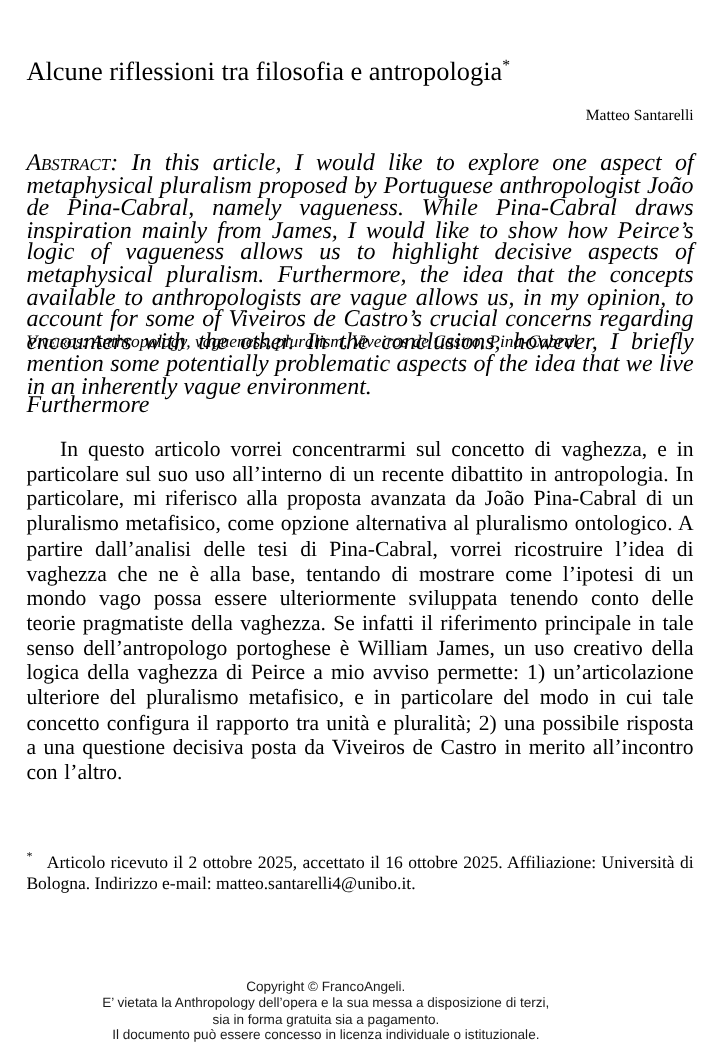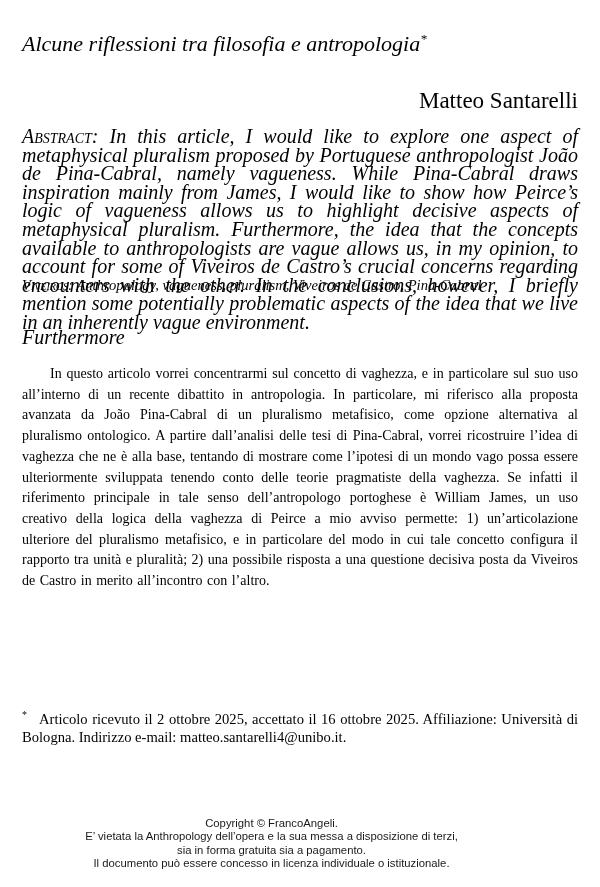--- a/index.html
+++ b/index.html
@@ -23,34 +23,33 @@
   }
   .title {
     top: 12px;
     font-size: 29px;
     line-height: 34px;
     font-weight: bold;
     font-style: italic;
     letter-spacing: -0.5px;
   }
   .subtitle {
-    top: 30px;
+    top: 46px;
     font-size: 22px;
     line-height: 27px;
     font-weight: normal;
-    font-style: italic;
   }
   .subtitle sup {
     font-size: 13px;
     vertical-align: super;
     line-height: 0;
   }
   .author {
     top: 88px;
-    font-size: 23px;
+    font-size: 13px;
     text-align: right;
   }
   .abstract {
     top: 127px;
     font-size: 20px;
     line-height: 18.6px;
     font-style: italic;
     text-align: justify;
   }
   .keywords {
@@ -64,21 +63,21 @@
     font-variant: small-caps;
   }
   .section-heading {
     top: 325px;
     font-size: 20px;
     line-height: 24px;
     font-style: italic;
   }
   .body-text {
     top: 364px;
-    font-size: 14px;
+    font-size: 18px;
     line-height: 20.7px;
     text-align: justify;
     text-indent: 28px;
     word-spacing: 1px;
   }
   .footnote {
     top: 711px;
     font-size: 14.6px;
     line-height: 17.5px;
     text-align: justify;

